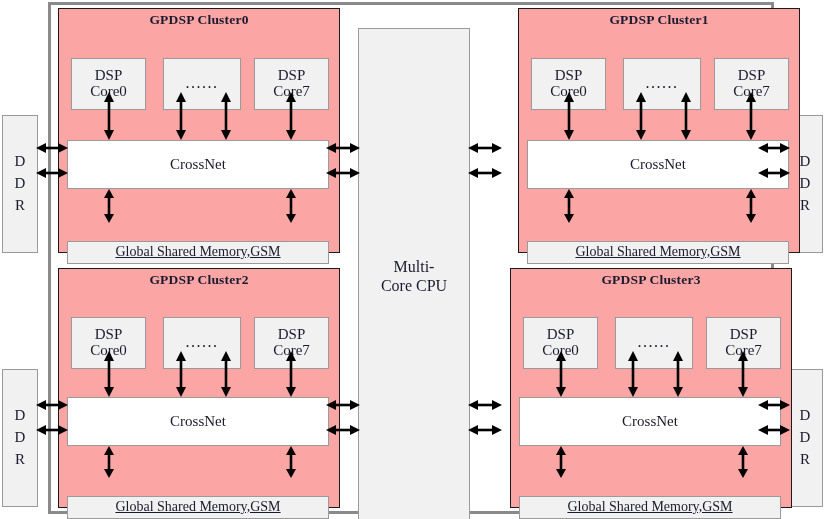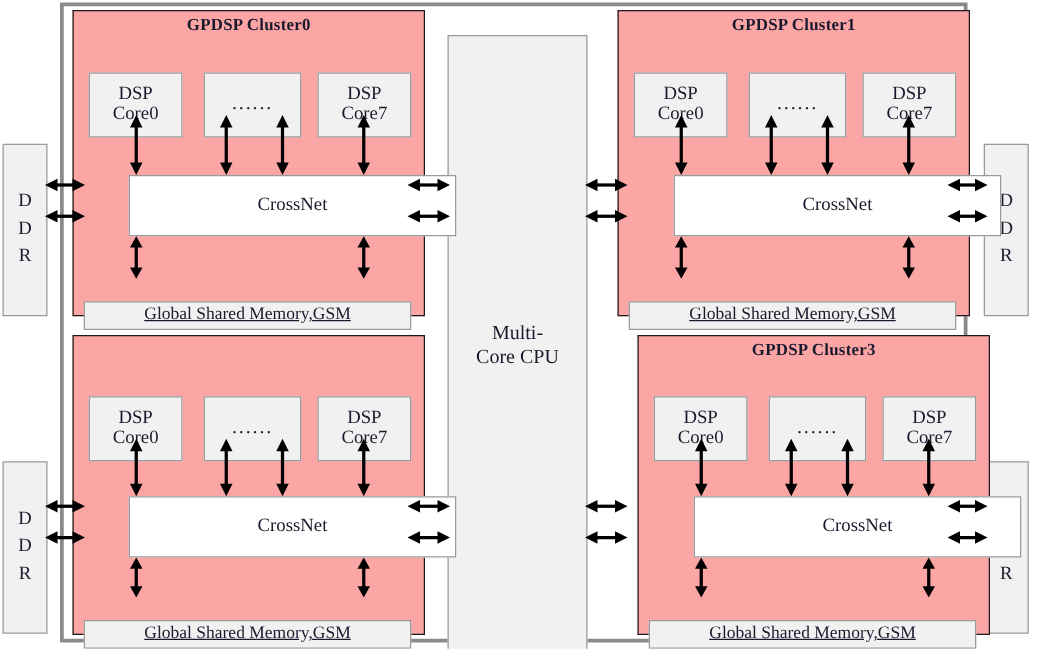--- a/index.html
+++ b/index.html
@@ -46,21 +46,20 @@
     font-size:15px;
     margin-top:18px;
   }
   
   .wbox{
     border:1.5px solid #9a9a9a;
     background:#ffffff;
     display:flex;align-items:center;justify-content:center;
     text-align:center;
     font-size:15px;
-    margin-left:36px;
   }
   .gsm{font-size:14px;text-decoration:underline;}
   .dots{font-size:16px;letter-spacing:1.5px;padding-bottom:2px;}
   .ddr{
     flex-direction:column;
     font-size:15px;
     line-height:1.45;
   }
   .cpu{
     flex-direction:column;
@@ -175,21 +174,21 @@
       <polygon points="6,0 1,9 11,9" fill="#000"></polygon>
       <polygon points="6,34 1,25 11,25" fill="#000"></polygon>
     </svg>
     <svg class="arrow-v" style="left:226px;top:180px;" width="12" height="34" viewBox="0 0 12 34">
       <line x1="6" y1="8" x2="6" y2="26" stroke="#000" stroke-width="2.6"></line>
       <polygon points="6,0 1,9 11,9" fill="#000"></polygon>
       <polygon points="6,34 1,25 11,25" fill="#000"></polygon>
     </svg>
   </div>
 
-  <div class="abs cluster" style="left:494px;top:8px;width:282px;height:245px;">
+  <div class="abs cluster" style="left:518px;top:8px;width:282px;height:245px;">
     <div class="cluster-title">GPDSP Cluster1</div>
 
     <div class="abs gbox" style="left:12px;top:31px;width:75px;height:52px;">
       <div>
         <span class="core-l1">DSP</span>
         <span class="core-l2">Core0</span>
       </div>
     </div>
 
     <div class="abs gbox dots" style="left:104px;top:31px;width:78px;height:52px;">
@@ -238,20 +237,21 @@
       <polygon points="6,34 1,25 11,25" fill="#000"></polygon>
     </svg>
     <svg class="arrow-v" style="left:226px;top:180px;" width="12" height="34" viewBox="0 0 12 34">
       <line x1="6" y1="8" x2="6" y2="26" stroke="#000" stroke-width="2.6"></line>
       <polygon points="6,0 1,9 11,9" fill="#000"></polygon>
       <polygon points="6,34 1,25 11,25" fill="#000"></polygon>
     </svg>
   </div>
 
   <div class="abs cluster" style="left:58px;top:268px;width:282px;height:240px;">
+    <div class="cluster-title">GPDSP Cluster2</div>
 
     <div class="abs gbox" style="left:12px;top:30px;width:75px;height:52px;">
       <div>
         <span class="core-l1">DSP</span>
         <span class="core-l2">Core0</span>
       </div>
     </div>
 
     <div class="abs gbox dots" style="left:104px;top:30px;width:78px;height:52px;">
       <span>......</span>

